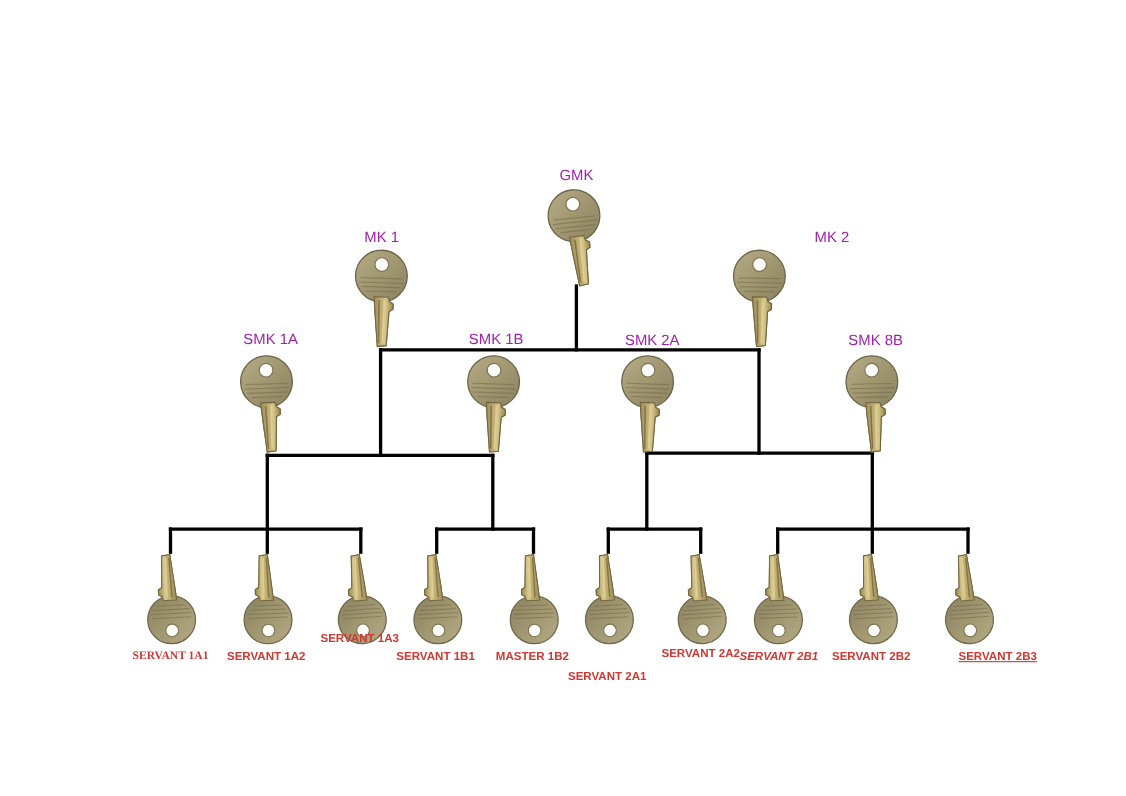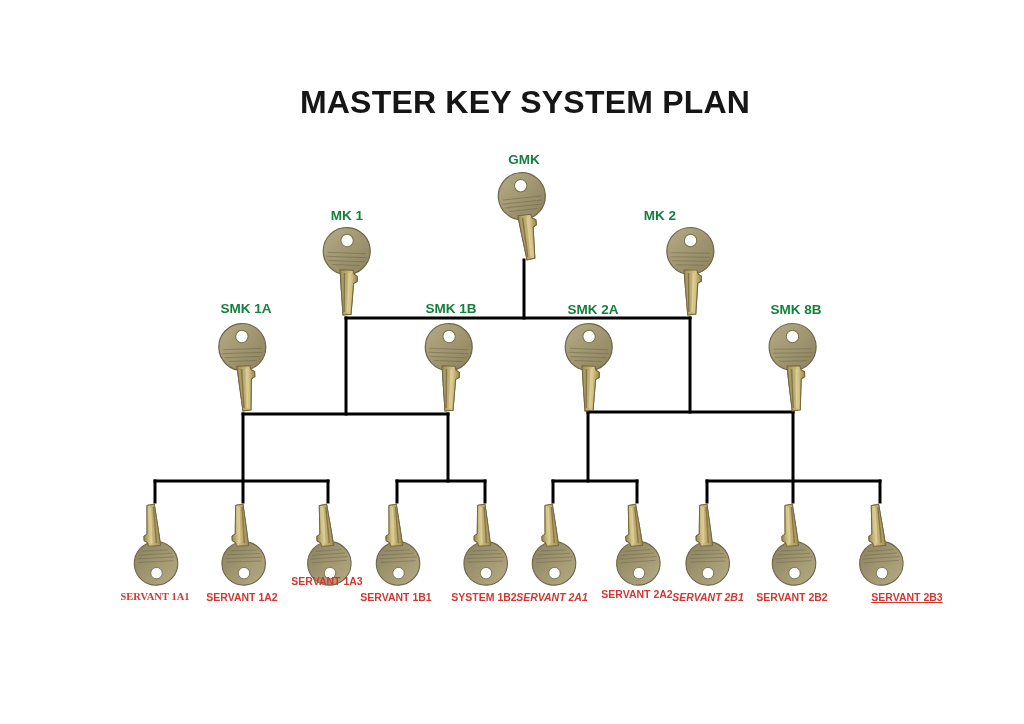--- a/index.html
+++ b/index.html
@@ -11,21 +11,21 @@
     position:absolute;top:84px;left:525px;transform:translateX(-50%);
     font-size:32px;font-weight:700;color:#161616;white-space:nowrap;letter-spacing:0.2px;
   }
   .wires{position:absolute;left:0;top:0;}
   .wires line{stroke:#000000;stroke-width:3;stroke-linecap:square;}
   .key{position:absolute;width:54px;height:92px;}
   .key svg{display:block;width:100%;height:100%;transform:rotate(var(--rot,0deg));}
   .key.servant{width:50px;height:86px;}
   .nlabel{
     position:absolute;width:100px;text-align:center;
-    font-size:13.5px;font-weight:700;color:#15803d;
+    font-size:13.5px;font-weight:400;color:#a21caf;
   }
   .slabel{
     position:absolute;width:100px;text-align:center;
     font-size:10.5px;font-weight:700;color:#d23732;
   }
   .defs-holder{position:absolute;width:0;height:0;overflow:hidden;}
 </style>
 </head>
 <body>
 
@@ -79,25 +79,24 @@
     <line x1="155" y1="481" x2="155" y2="502"></line>
     <line x1="328" y1="481" x2="328" y2="502"></line>
     <line x1="397" y1="481" x2="397" y2="502"></line>
     <line x1="485" y1="481" x2="485" y2="502"></line>
     <line x1="553" y1="481" x2="553" y2="502"></line>
     <line x1="637" y1="481" x2="637" y2="502"></line>
     <line x1="707" y1="481" x2="707" y2="502"></line>
     <line x1="880" y1="481" x2="880" y2="502"></line>
   </svg>
 
-  <div class="title">MASTER KEY SYSTEM PLAN</div>
 
   <div class="nlabel" style="left:474px;top:152px;">GMK</div>
   <div class="nlabel" style="left:297px;top:208px;">MK 1</div>
-  <div class="nlabel" style="left:610px;top:208px;">MK 2</div>
+  <div class="nlabel" style="left:672px;top:208px;text-align:right;">MK 2</div>
   <div class="nlabel" style="left:196px;top:301px;">SMK 1A</div>
   <div class="nlabel" style="left:401px;top:301px;">SMK 1B</div>
   <div class="nlabel" style="left:543px;top:302px;">SMK 2A</div>
   <div class="nlabel" style="left:746px;top:302px;">SMK 8B</div>
 
   <div class="key" style="left:497px;top:171px;--rot:-6deg">
       <svg viewBox="0 0 54 92">
         <use href="#keyShape"></use>
       </svg>
     </div>
@@ -180,20 +179,20 @@
   <div class="key servant" style="left:855px;top:501px;--rot:176deg">
       <svg viewBox="0 0 54 92">
         <use href="#keyShape"></use>
       </svg>
     </div>
 
   <div class="slabel" style="left:105px;top:591px;font-family:Liberation Serif, serif;">SERVANT 1A1</div>
   <div class="slabel" style="left:192px;top:591px;">SERVANT 1A2</div>
   <div class="slabel" style="left:277px;top:575px;">SERVANT 1A3</div>
   <div class="slabel" style="left:346px;top:591px;">SERVANT 1B1</div>
-  <div class="slabel" style="left:434px;top:591px;">SYSTEM 1B2</div>
-  <div class="slabel" style="left:502px;top:591px;font-style:italic;">SERVANT 2A1</div>
+  <div class="slabel" style="left:434px;top:591px;">MASTER 1B2</div>
+  <div class="slabel" style="left:502px;top:609px;">SERVANT 2A1</div>
   <div class="slabel" style="left:587px;top:588px;">SERVANT 2A2</div>
   <div class="slabel" style="left:658px;top:591px;font-style:italic;">SERVANT 2B1</div>
   <div class="slabel" style="left:742px;top:591px;">SERVANT 2B2</div>
   <div class="slabel" style="left:857px;top:591px;text-decoration:underline;">SERVANT 2B3</div>
 
 </div>
 
 </body></html>

